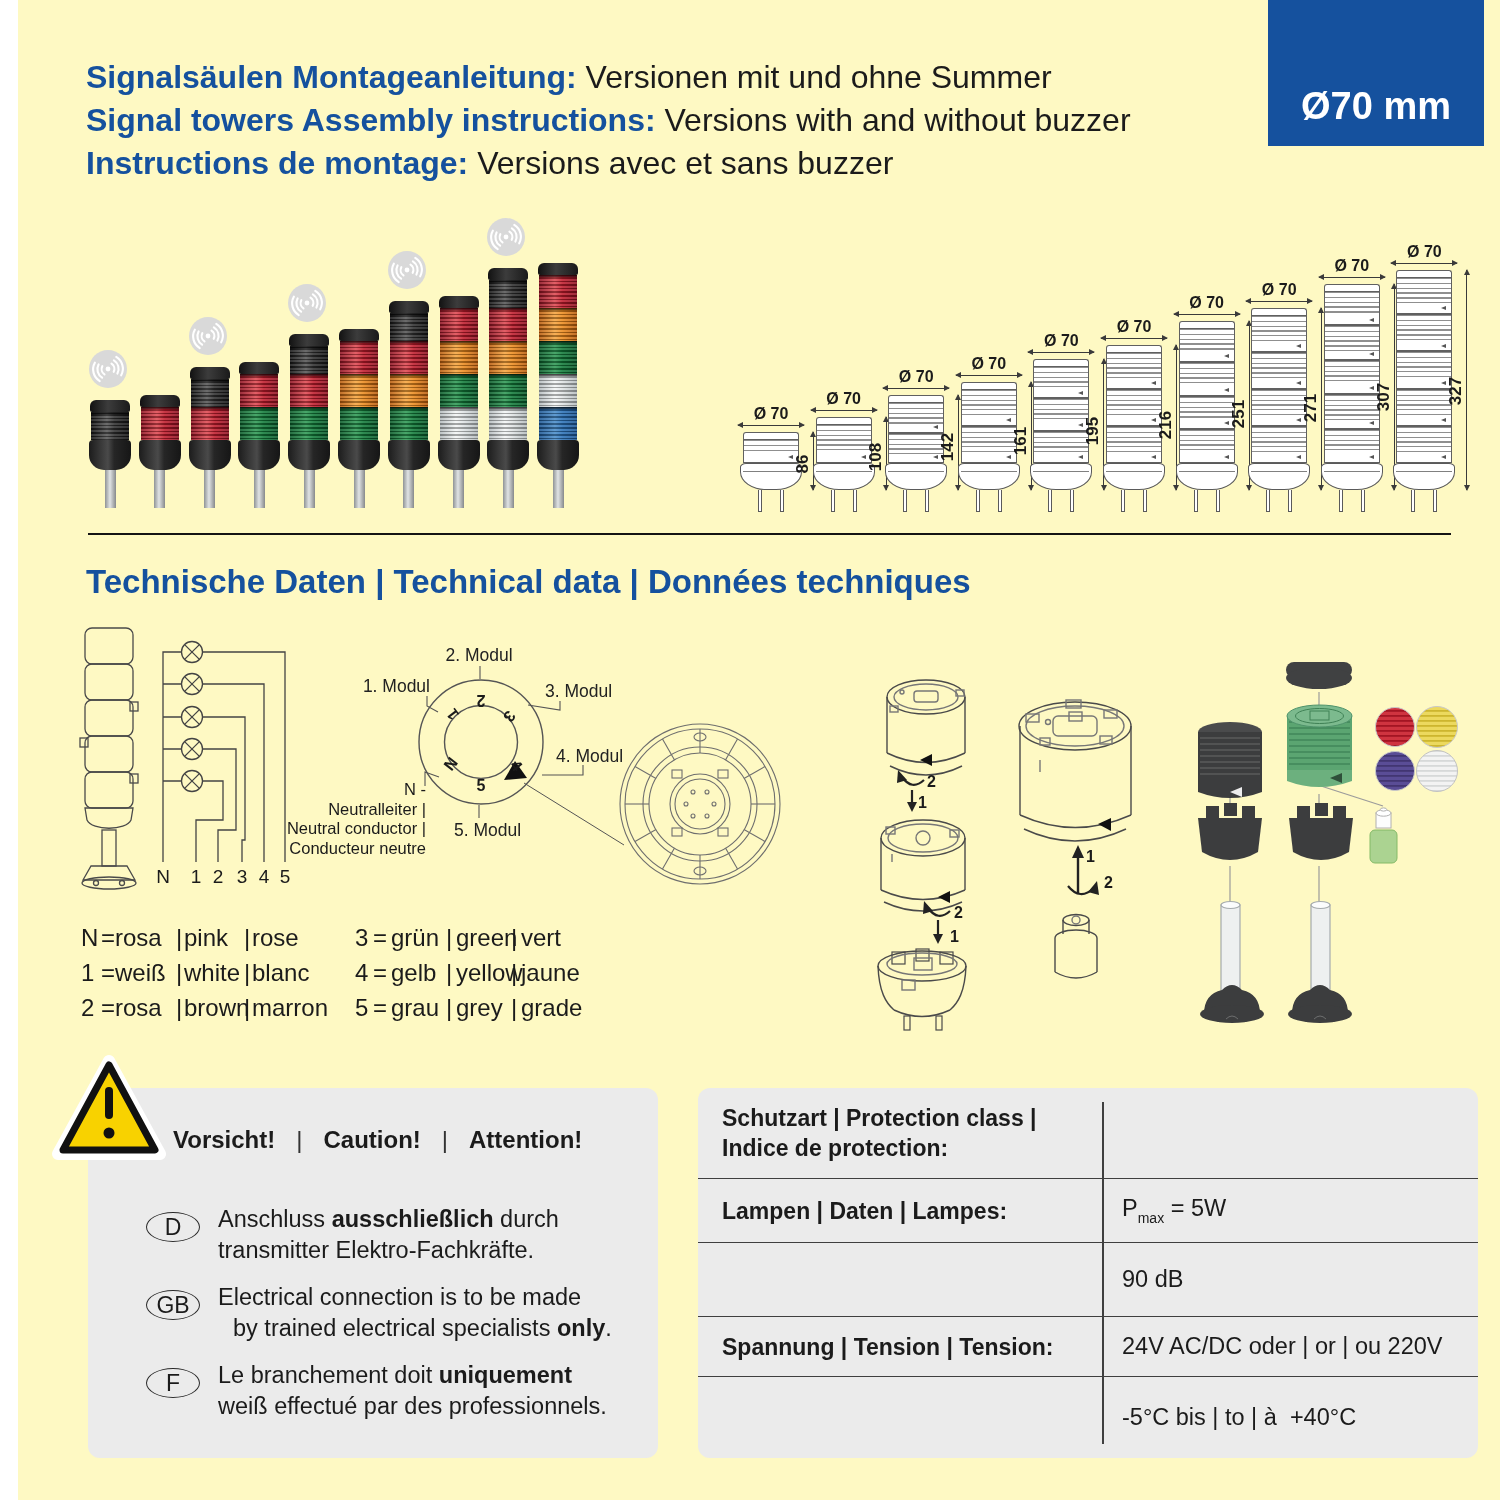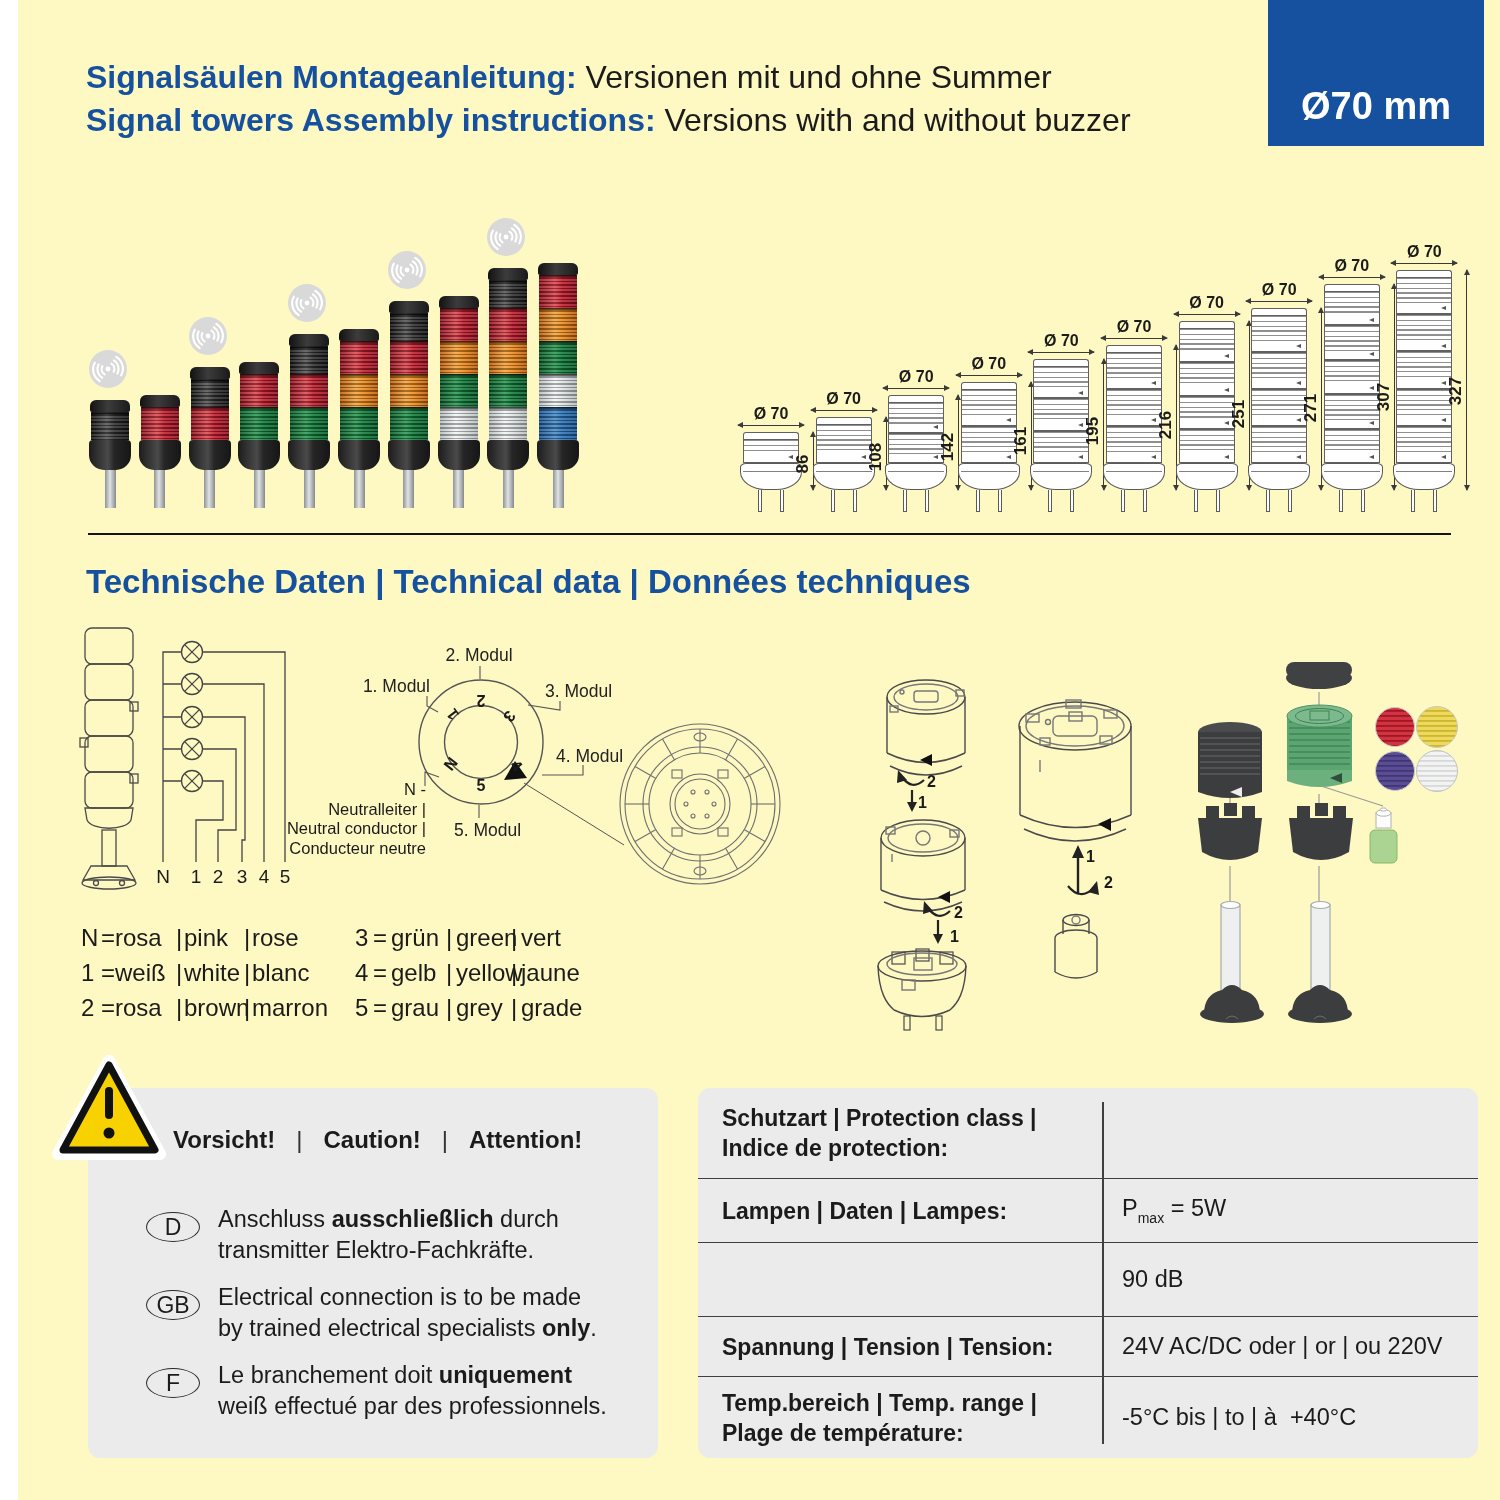--- a/index.html
+++ b/index.html
@@ -325,20 +325,21 @@
         <path d="M1274,1014 Q1274,994 1292,990 Q1302,980 1312,990 Q1330,994 1330,1014 Z"></path>
         <ellipse cx="1302" cy="1014" rx="32" ry="9"></ellipse>
       </g>
       <path d="M1208,1019 Q1214,1013 1220,1019 M1296,1019 Q1302,1013 1308,1019" stroke="#6d6e6e" fill="none"></path>
     </g>
   </svg>
 
   <div class="hdr">
     <div class="hline"><span class="blue">Signalsäulen Montageanleitung:</span><span> Versionen mit und ohne Summer</span></div>
     <div class="hline"><span class="blue">Signal towers Assembly instructions:</span><span> Versions with and without buzzer</span></div>
+    <div class="hline"><span class="blue">Instructions de montage:</span><span> Versions avec et sans buzzer</span></div>
   </div>
 
   <div class="badge">
     <span>Ø70 mm</span>
   </div>
 
   <div class="abs" id="photo-towers" style="left:0;top:0;width:100%;height:100%;">
       <div class="ppole" style="left: 86.5px; top: 468px; width: 11px; height: 40px; background: linear-gradient(90deg, rgb(143, 147, 149), rgb(224, 227, 228) 45%, rgb(134, 137, 139));"></div>
       <div class="pbase" style="left: 71px; top: 440px; width: 42px; height: 30px; border-radius: 4px 4px 15px 15px; background: linear-gradient(90deg, rgb(28, 28, 28), rgb(74, 74, 74) 45%, rgb(38, 38, 38) 60%, rgb(22, 22, 22));"></div>
       <div class="pmod" style="left: 73px; top: 412px; width: 38px; height: 28px; border-top: 2px solid rgba(0, 0, 0, 0.55); box-sizing: border-box; background: repeating-linear-gradient(rgba(0, 0, 0, 0.32) 0px, rgba(0, 0, 0, 0.32) 1.6px, rgba(255, 255, 255, 0.12) 1.6px, rgba(255, 255, 255, 0.12) 3.6px), linear-gradient(90deg, rgb(20, 20, 20), rgb(88, 88, 88) 42%, rgb(47, 47, 47) 62%, rgb(20, 20, 20));"></div>
@@ -736,21 +737,21 @@
       <span>Caution!</span>
       <span class="psep">|</span>
       <span>Attention!</span>
     </div>
     <div id="warn-entries">
         <div class="wbadge" style="left: 58px; top: 124px;">D</div>
         <div class="wline" style="left: 130px; top: 118px;"><span>Anschluss </span><span style="font-weight: bold;">ausschließlich</span><span> durch</span></div>
         <div class="wline" style="left: 130px; top: 149px;"><span>transmitter Elektro-Fachkräfte.</span></div>
         <div class="wbadge" style="left: 58px; top: 202px;">GB</div>
         <div class="wline" style="left: 130px; top: 196px;"><span>Electrical connection is to be made</span></div>
-        <div class="wline" style="left: 130px; top: 227px;"><span>by trained electrical specialists </span><span style="font-weight: bold;">only</span><span>.</span></div>
+        <div class="wline" style="left: 145px; top: 227px;"><span>by trained electrical specialists </span><span style="font-weight: bold;">only</span><span>.</span></div>
         <div class="wbadge" style="left: 58px; top: 280px;">F</div>
         <div class="wline" style="left: 130px; top: 274px;"><span>Le branchement doit </span><span style="font-weight: bold;">uniquement</span></div>
         <div class="wline" style="left: 130px; top: 305px;"><span>weiß effectué par des professionnels.</span></div>
       </div>
   </div>
 
   <svg class="abs" style="left:34px;top:1054px;" width="114" height="110" viewBox="0 0 114 110">
     <polygon points="57,7 108,100 6,100" fill="#ffffff" stroke="#ffffff" stroke-width="12" stroke-linejoin="round"></polygon>
     <polygon points="57,11 103,96 11,96" fill="#f8d200" stroke="#111" stroke-width="7" stroke-linejoin="round"></polygon>
     <rect x="53" y="33" width="8" height="32" rx="4" fill="#111"></rect>
@@ -776,23 +777,19 @@
           </div>
           <div class="tvalue"><span>90 dB</span></div>
         </div>
         <div class="trow" style="height: 60px;">
           <div class="tlabel">
             <div>Spannung | Tension | Tension:</div>
           </div>
           <div class="tvalue"><span>24V AC/DC oder | or | ou 220V</span></div>
         </div>
         <div class="trow" style="height: 82px;">
-          <div class="tlabel">
-            <div>Temp.bereich | Temp. range |</div>
-            <div>Plage de température:</div>
-          </div>
           <div class="tvalue"><span>-5°C bis | to | à  +40°C</span></div>
         </div>
       </div>
     <div class="vline"></div>
   </div>
 
 </div>
 
 </body></html>

